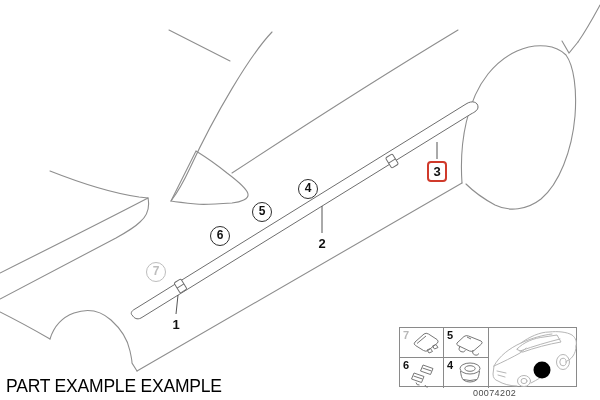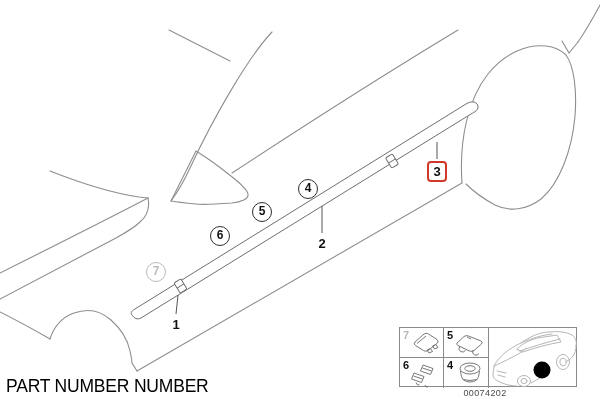--- a/index.html
+++ b/index.html
@@ -37,21 +37,21 @@
   .cell-c{left:0;top:30px;width:44px;height:30px;border-right:1px solid #8a8a8a;}
   .cell-d{left:44px;top:30px;width:45px;height:30px;border-right:1px solid #8a8a8a;}
   .cell-car{left:89px;top:0;width:89px;height:60px;}
   .cell-num{
     position:absolute;left:3px;top:1px;color:#111;
     font:bold 11px/12px "Liberation Sans",sans-serif;
   }
   .cell-num.muted{color:#b8b8b8;}
   .cell-glyph{position:absolute;}
   #part-number{
-    position:absolute;left:435px;top:388px;width:100px;text-align:center;
+    position:absolute;left:473px;top:388px;width:100px;text-align:left;
     color:#4a4a4a;font:400 9px/11px "Liberation Sans",sans-serif;letter-spacing:0.4px;
   }
 </style>
 </head>
 <body>
 
 <div id="screen">
 
   <svg id="diagram-svg" width="600" height="400" viewBox="0 0 600 400">
     <g fill="none" stroke="#8e8e8e" stroke-width="1.1" stroke-linecap="round">
@@ -163,15 +163,15 @@
         <path d="M86,17 C86,21 85,24 83,27 C81,30 79,31 77,32"></path>
         <path d="M30,22 C44,17 58,13 70,10"></path>
         <path d="M41,54 C47,51 53,47 58,44"></path>
         <circle cx="52" cy="41" r="8.5" fill="#000" stroke="none"></circle>
       </svg>
     </div>
   </div>
 
   <div id="part-number">00074202</div>
 
-  <div id="title-text">PART NUMBER NUMBER</div>
+  <div id="title-text">PART EXAMPLE EXAMPLE</div>
 
 </div>
 
 </body></html>

